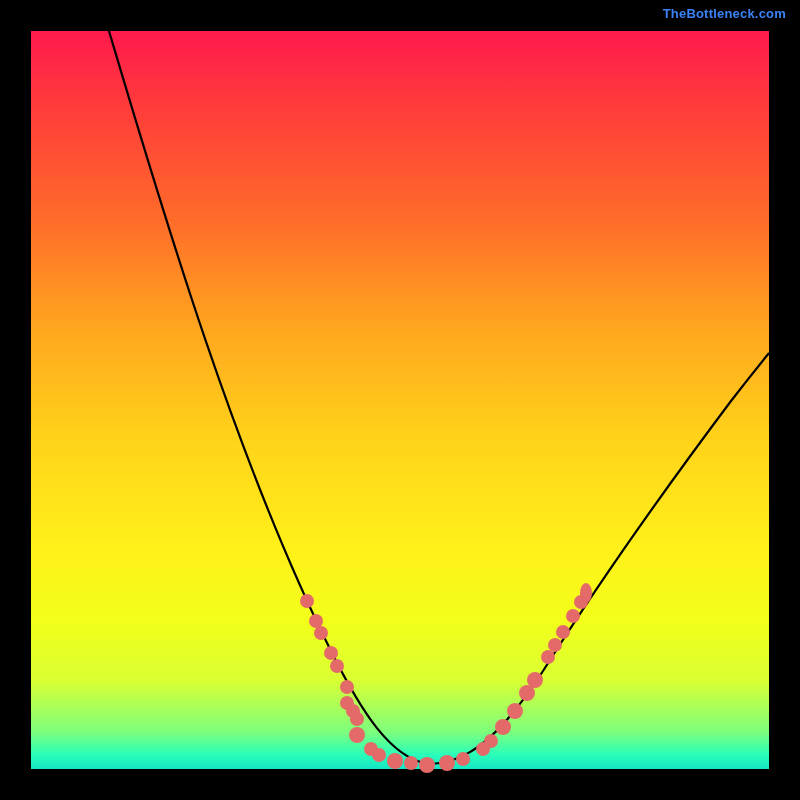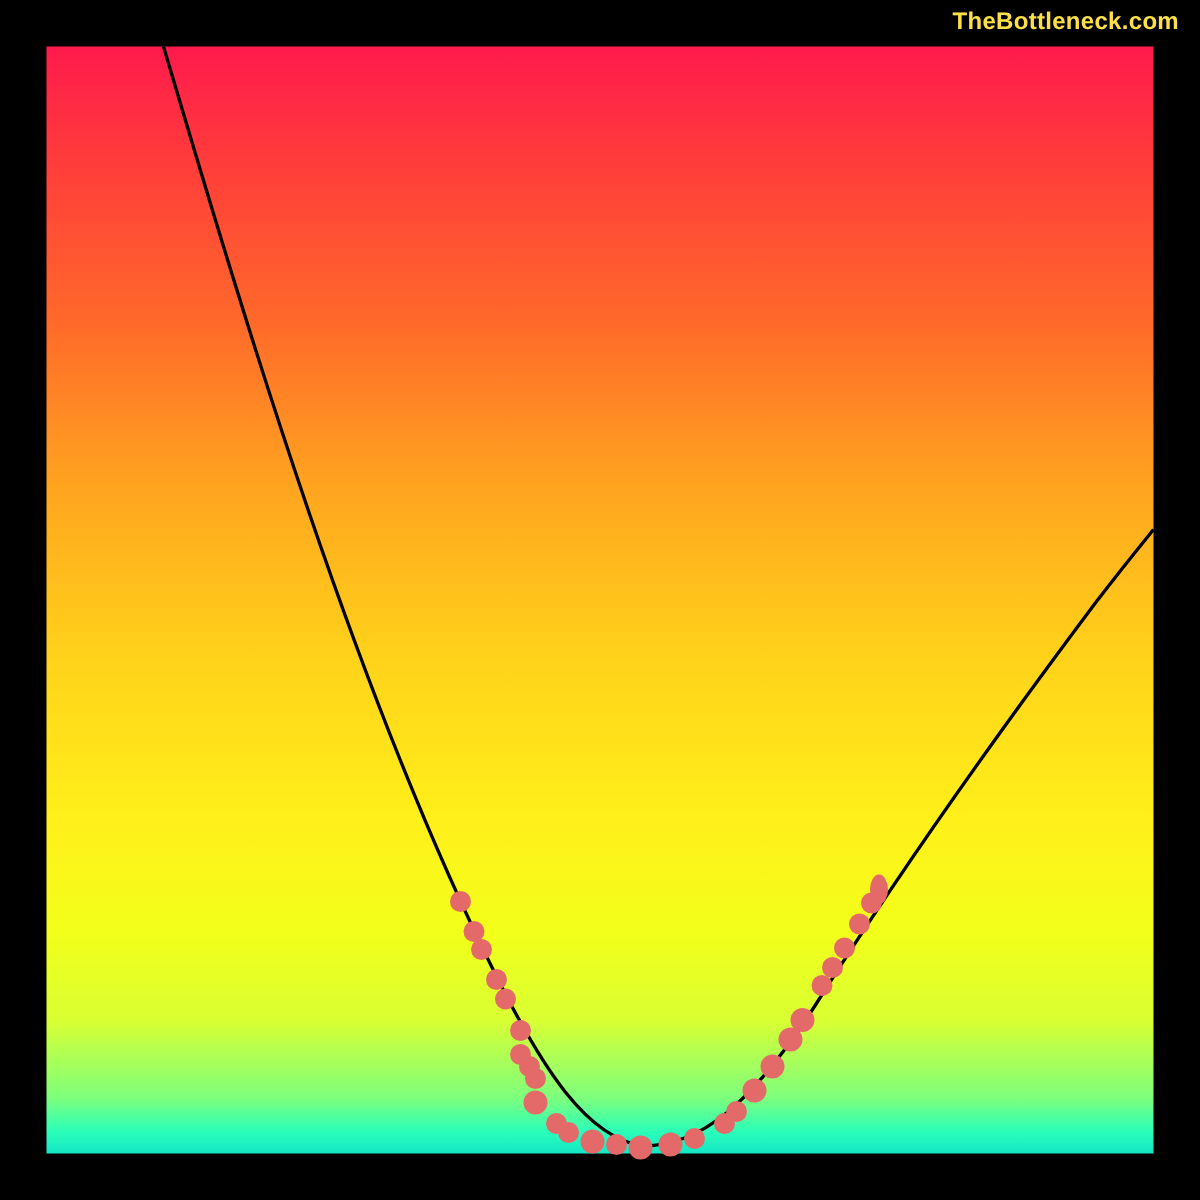--- a/index.html
+++ b/index.html
@@ -14,22 +14,22 @@
   .stage {
     position: relative;
     width: 800px;
     height: 800px;
     background: #000;
   }
   .watermark {
     position: absolute;
     top: 6px;
     right: 14px;
-    color: #fde047;
-    font-size: 16px;
+    color: #3b82f6;
+    font-size: 13px;
     font-weight: 600;
     letter-spacing: 0.2px;
     user-select: none;
   }
   .plot-frame {
     position: absolute;
     left: 31px;
     top: 31px;
     width: 738px;
     height: 738px;

